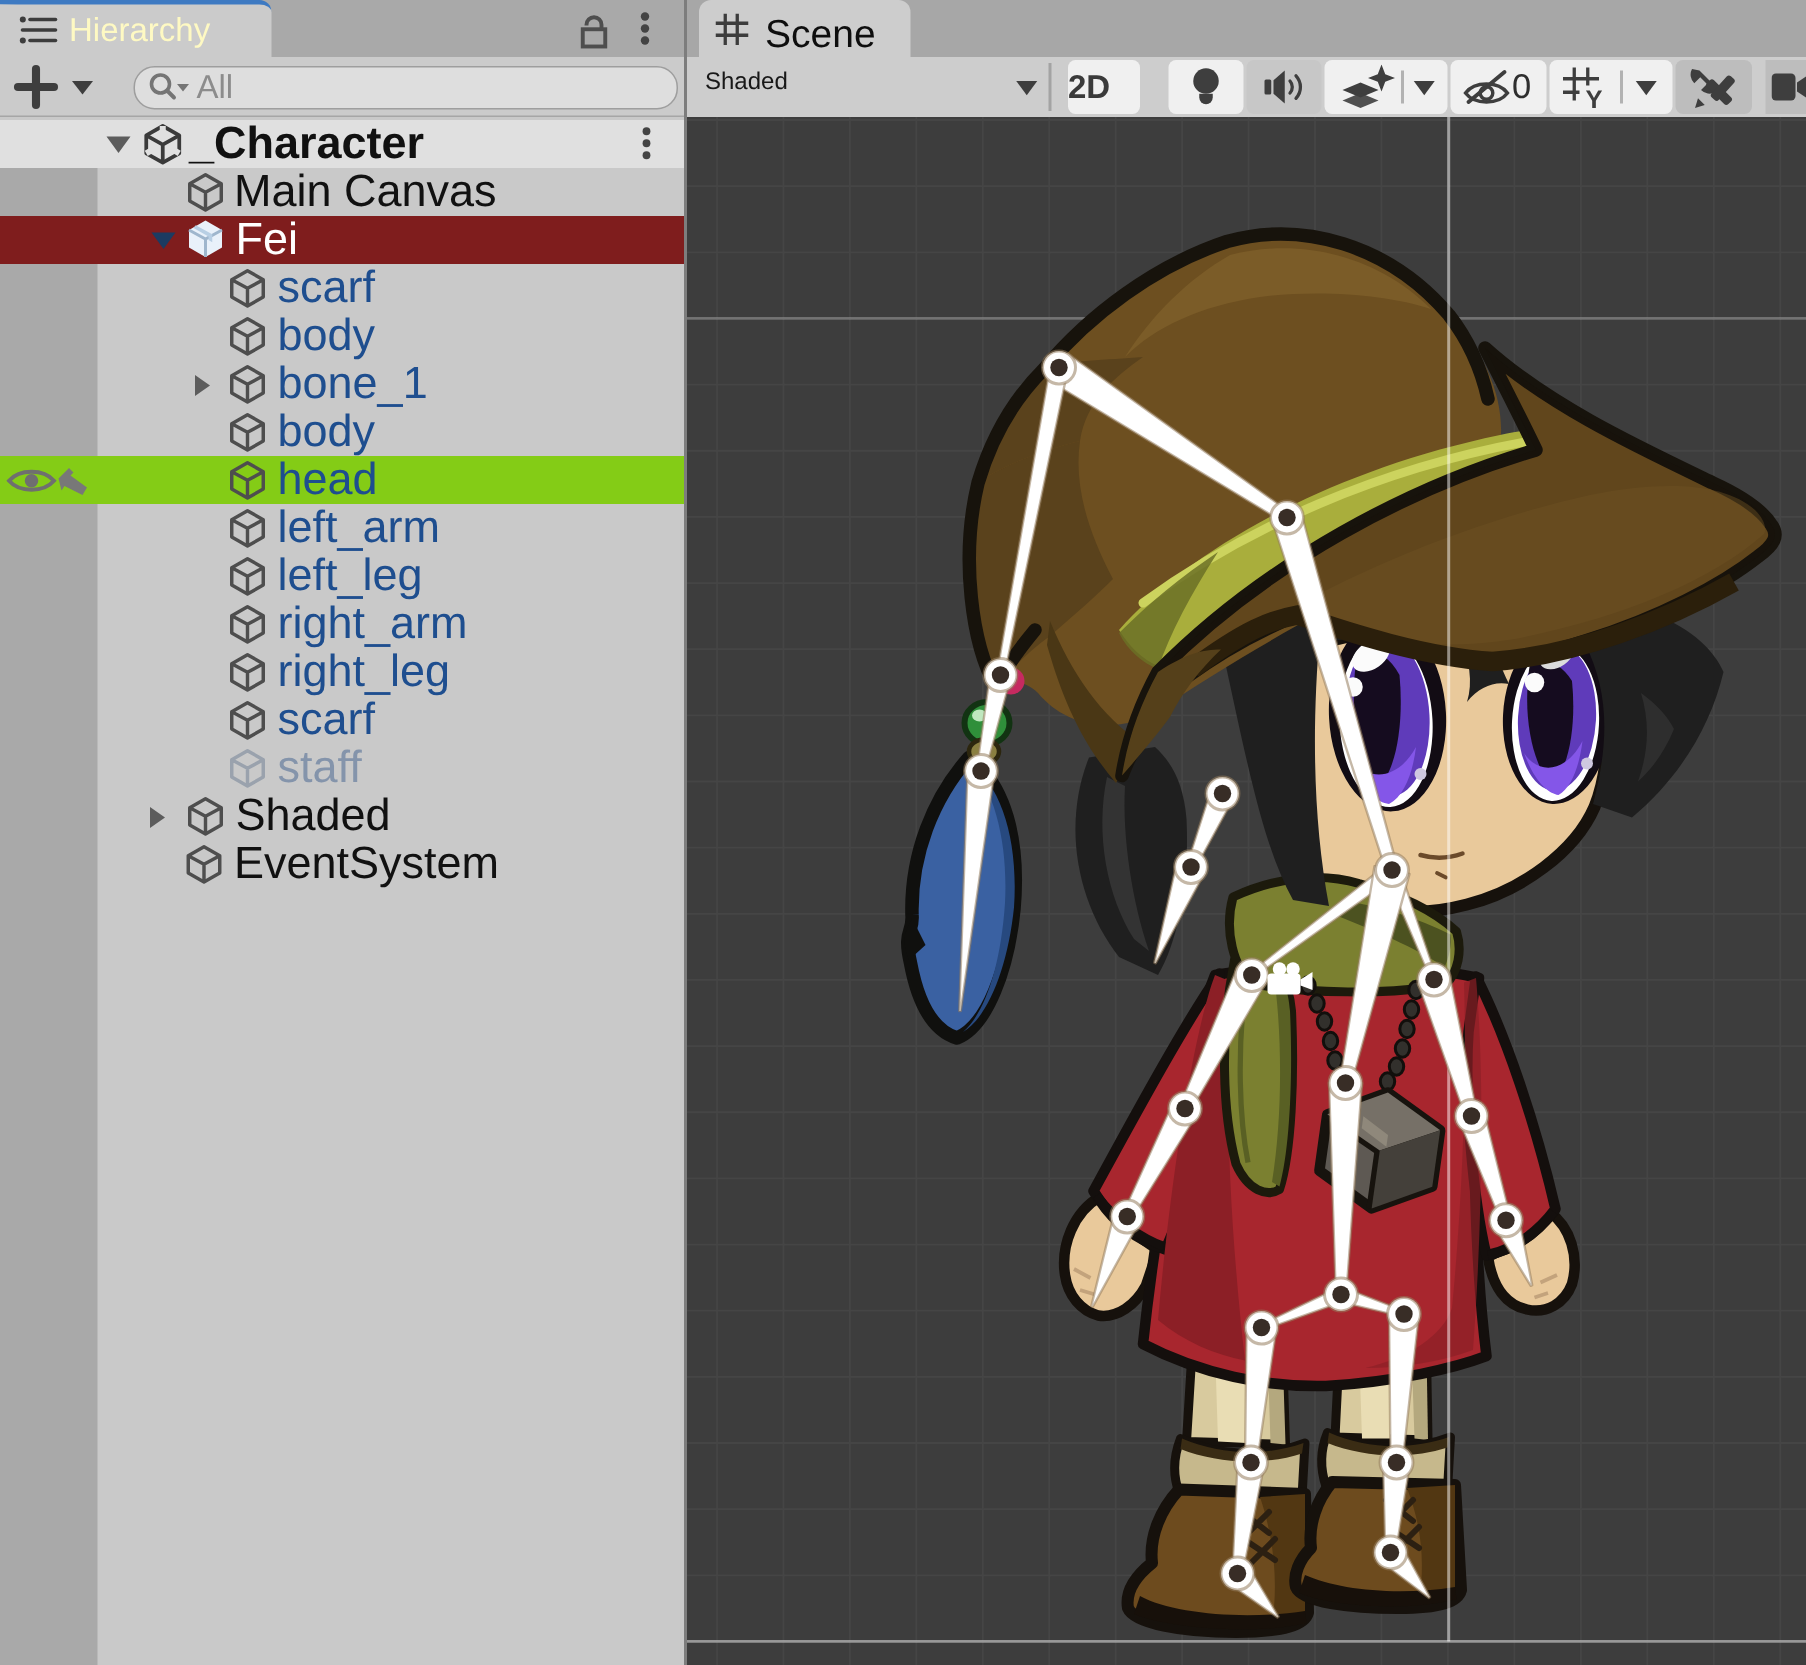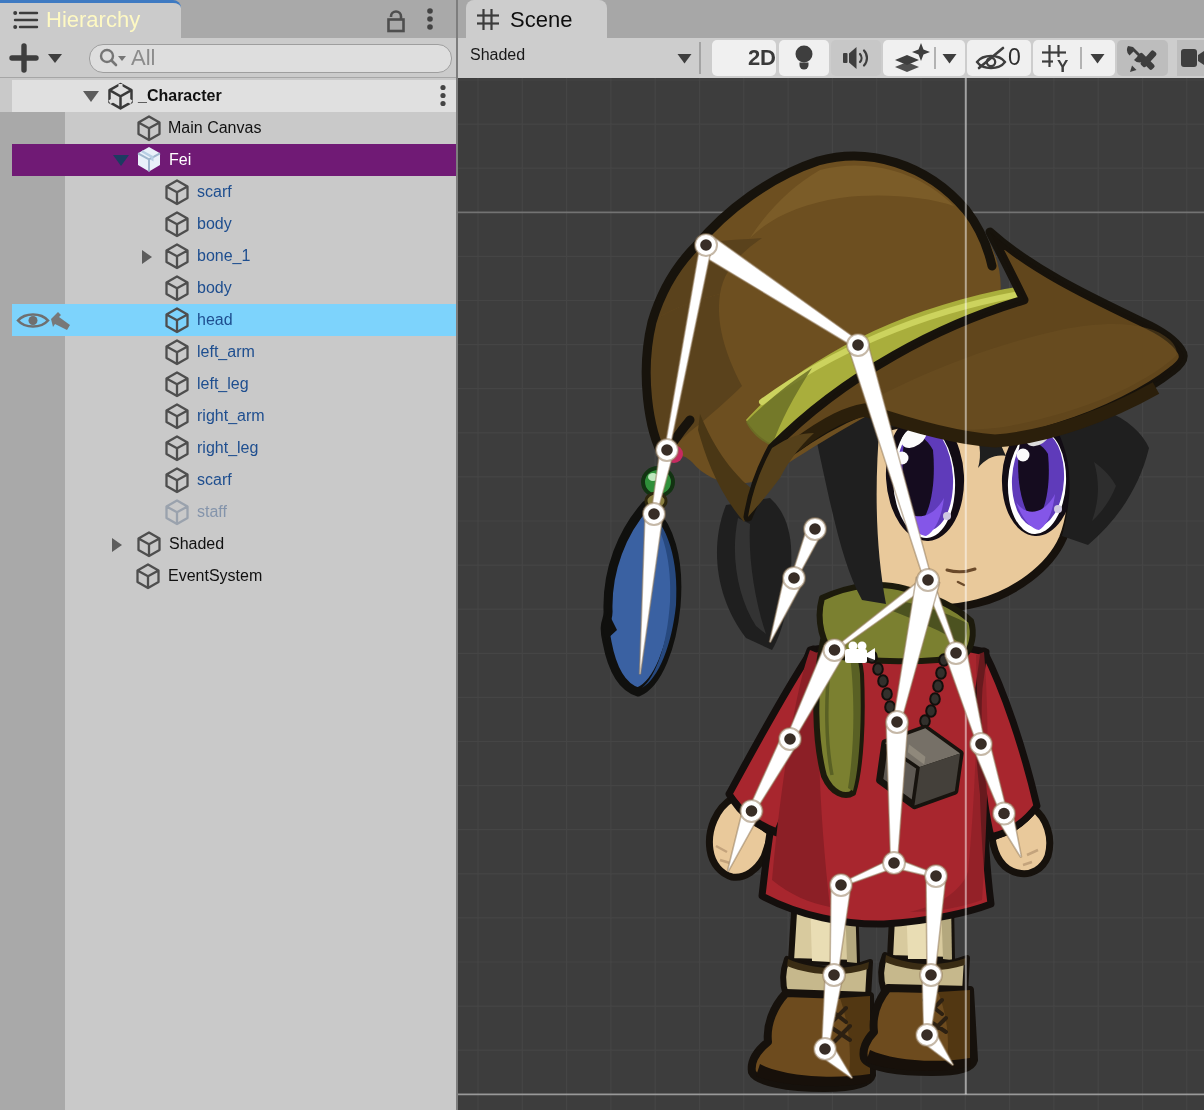--- a/index.html
+++ b/index.html
@@ -2,21 +2,21 @@
 <html><head><meta charset="utf-8"><style>
 html,body{margin:0;padding:0;width:1204px;height:1110px;overflow:hidden;background:#3d3d3d;font-family:"Liberation Sans",sans-serif;}
 *{box-sizing:border-box}
 .abs{position:absolute}
 #hier{left:0;top:0;width:456px;height:1110px;background:#c9c9c9}
 #hhead{left:0;top:0;width:456px;height:38px;background:#a9a9a9}
 #htab{left:0;top:0;width:181px;height:38px;background:#cbcbcb;border-top:3px solid #3e7ac2;border-radius:0 8px 0 0}
 #htools{left:0;top:38px;width:456px;height:40px;background:#cbcbcb;border-bottom:1px solid #a6a6a6}
 #hsearch{left:89px;top:44px;width:363px;height:29px;background:#dedede;border:1.5px solid #9e9e9e;border-radius:14px}
 #gutter{left:0;top:112px;width:65px;height:998px;background:#a9a9a9}
-.row{position:absolute;left:12px;width:460px;height:32px;line-height:32px;font-size:16px;color:#111;white-space:nowrap}
+.row{position:absolute;left:0;width:460px;height:32px;line-height:32px;font-size:30px;color:#111;white-space:nowrap}
 .bl{color:#1e4e8f}
 #splitter{left:456px;top:0;width:2px;height:1110px;background:#7d7d7d}
 #scene{left:458px;top:0;width:746px;height:1110px;background:#3d3d3d}
 #shead{left:458px;top:0;width:746px;height:38px;background:#a7a7a7}
 #stab{left:466px;top:0;width:141px;height:38px;background:#cdcdcd;border-radius:8px 8px 0 0}
 #stools{left:458px;top:38px;width:746px;height:40px;background:#cdcdcd}
 .tbtn{position:absolute;top:40px;height:36px;background:#f0f0f0;border-radius:5px}
 .tlab{font-size:21px;color:#2e2e2e}
 svg{display:block}
 </style></head>
@@ -98,21 +98,21 @@
         <circle cx="6" cy="20.5" r="2.6"></circle>
       </g>
     </svg>
 </div>
 <div class="row" style="top:112px">
  <svg class="abs" style="left:125px;top:3px" width="24" height="27" viewBox="0 0 24 27">
       <use href="#cube"></use>
     </svg>
  <span style="position:absolute;left:156px">Main Canvas</span>
 </div>
-<div class="row" style="top:144px;background:#701a75;color:#fff">
+<div class="row" style="top:144px;background:#7f1d1d;color:#fff">
  <svg class="abs" style="left:99px;top:8px" width="20" height="16" viewBox="0 0 20 16">
       <path d="M2 3 L18 3 L10 14 Z" fill="#1c3b61"></path>
     </svg>
  <svg class="abs" style="left:125px;top:2px" width="24" height="27" viewBox="0 0 24 27">
       <use href="#pcube"></use>
     </svg>
  <span style="position:absolute;left:157px">Fei</span>
 </div>
 <div class="row bl" style="top:176px">
  <svg class="abs" style="left:153px;top:3px" width="24" height="27" viewBox="0 0 24 27">
@@ -134,21 +134,21 @@
       <use href="#cube"></use>
     </svg>
  <span style="position:absolute;left:185px">bone_1</span>
 </div>
 <div class="row bl" style="top:272px">
  <svg class="abs" style="left:153px;top:3px" width="24" height="27" viewBox="0 0 24 27">
       <use href="#cube"></use>
     </svg>
  <span style="position:absolute;left:185px">body</span>
 </div>
-<div class="row bl" style="top:304px;background:#7dd3fc">
+<div class="row bl" style="top:304px;background:#84cc16">
  <svg class="abs" style="left:4px;top:5px" width="34" height="23" viewBox="0 0 34 23">
       <path d="M2 11.5 C9 3.5 25 3.5 32 11.5 C25 19.5 9 19.5 2 11.5 Z" fill="none" stroke="#6f6f6f" stroke-width="2.6"></path>
       <circle cx="17" cy="11.5" r="4.5" fill="#6f6f6f"></circle>
     </svg>
  <svg class="abs" style="left:38px;top:6px" width="24" height="24" viewBox="0 0 24 24">
       <path d="M8 2 L11 5 L9 7 L20 15 L17 20 L5 14 L3 17 L1 9 Z" fill="#787878"></path>
     </svg>
  <svg class="abs" style="left:153px;top:3px" width="24" height="27" viewBox="0 0 24 27">
       <use href="#cube"></use>
     </svg>
@@ -211,27 +211,27 @@
 <div class="abs" id="stab"></div>
 <div class="abs" id="stools"></div>
 <svg class="abs" style="left:477px;top:9px" width="22" height="21" viewBox="0 0 22 21">
  <g stroke="#3c3c3c" stroke-width="2.2">
   <line x1="6.5" y1="0" x2="6.5" y2="21"></line>
       <line x1="14.5" y1="0" x2="14.5" y2="21"></line>
   <line x1="0" y1="6.5" x2="22" y2="6.5"></line>
       <line x1="0" y1="14.5" x2="22" y2="14.5"></line>
  </g>
 </svg>
-<div class="abs" style="left:510px;top:7px;font-size:22px;color:#0e0e0e">Scene</div>
+<div class="abs" style="left:510px;top:7px;font-size:26px;color:#0e0e0e">Scene</div>
 <div class="abs tlab" style="left:470px;top:46px;font-size:16px;color:#181818">Shaded</div>
 <svg class="abs" style="left:676px;top:52px" width="17" height="13" viewBox="0 0 17 13">
     <path d="M1.5 2 L15.5 2 L8.5 11.5 Z" fill="#3e3e3e"></path>
   </svg>
 <div class="abs" style="left:699px;top:42px;width:2px;height:32px;background:#a3a3a3"></div>
-<div class="tbtn" style="left:712px;width:64px;text-align:right"><span style="font-size:22px;color:#3a3a3a;line-height:36px;font-weight:bold">2D</span></div>
+<div class="tbtn" style="left:712px;width:48px;text-align:left"><span style="font-size:22px;color:#3a3a3a;line-height:36px;font-weight:bold">2D</span></div>
 <div class="tbtn" style="left:779px;width:50px"></div>
 <svg class="abs" style="left:792px;top:45px" width="24" height="27" viewBox="0 0 24 27">
  <circle cx="12" cy="9" r="8.5" fill="#3e3e3e"></circle>
     <path d="M7.5 20 A4.5 4.5 0 0 0 16.5 20 L16.5 17.5 L7.5 17.5 Z" fill="#3e3e3e"></path>
 </svg>
 <div class="tbtn" style="left:831px;width:50px;background:#c7c7c7"></div>
 <svg class="abs" style="left:841px;top:46px" width="30" height="24" viewBox="0 0 30 24">
  <rect x="2" y="7" width="4.5" height="10" rx="1" fill="#3e3e3e"></rect>
  <path d="M8 7.5 L15.5 1 L15.5 23 L8 16.5 Z" fill="#3e3e3e"></path>
  <path d="M19 8 A6 6 0 0 1 19 16 M23 4.5 A11 11 0 0 1 23 19.5" fill="none" stroke="#3e3e3e" stroke-width="2.2" stroke-linecap="round"></path>

